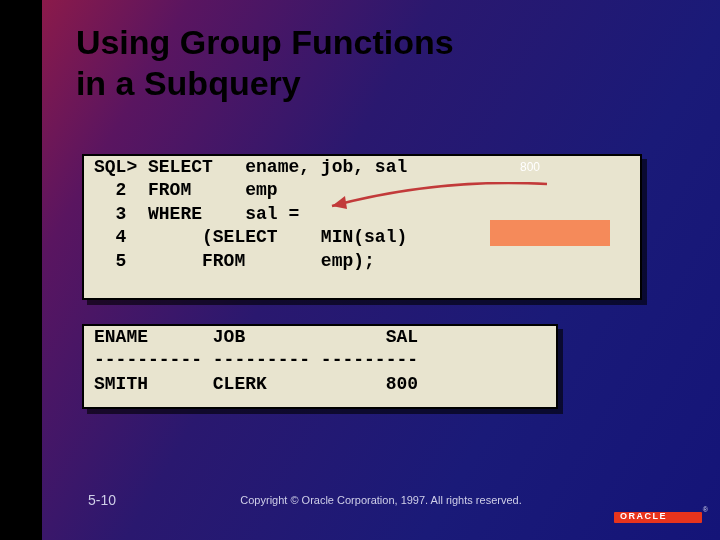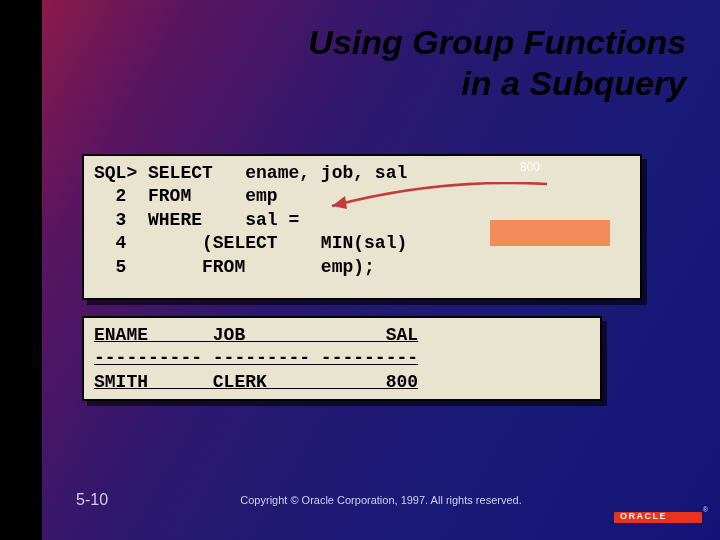--- a/index.html
+++ b/index.html
@@ -17,44 +17,43 @@
     width: 678px;
     height: 540px;
     background: linear-gradient(120deg, #8b1a4a 0%, #5a1560 15%, #2a186f 40%, #1a1a78 70%, #141478 100%);
   }
   .title {
     position: absolute;
     top: 22px;
     left: 50%;
     transform: translateX(-50%);
     width: 90%;
-    text-align: right;
+    text-align: left;
     color: #000;
     font-size: 34px;
     font-weight: bold;
     line-height: 1.2;
     font-family: Arial, sans-serif;
-    font-style: italic;
   }
   .code-box {
     position: absolute;
     left: 40px;
     background: #e8e4cf;
     border: 2px solid #000;
     box-shadow: 5px 5px 0 rgba(0,0,0,0.6);
     font-family: "Courier New", monospace;
     font-size: 18px;
     font-weight: bold;
     color: #000;
-    padding: 6px 10px;
+    padding: 0 10px;
     white-space: pre;
     line-height: 1.3;
   }
   .box1 { top: 154px; width: 560px; height: 146px; }
-  .box2 { top: 316px; width: 520px; height: 85px; text-decoration: underline; }
+  .box2 { top: 324px; width: 476px; height: 85px; }
   .annot-800 {
     position: absolute;
     top: 160px;
     left: 478px;
     color: #fff;
     font-size: 12px;
     font-family: Arial, sans-serif;
   }
   .orange-box {
     position: absolute;
@@ -75,23 +74,23 @@
   .footer {
     position: absolute;
     bottom: 18px;
     left: 0;
     width: 100%;
     display: flex;
     align-items: center;
   }
   .slide-num {
     position: absolute;
-    left: 34px;
+    left: 46px;
     color: #cfcfe8;
-    font-size: 16px;
+    font-size: 14px;
     font-family: Arial, sans-serif;
   }
   .copyright {
     margin: 16px auto;
     color: #cfcfe8;
     font-size: 11px;
     font-family: Arial, sans-serif;
   }
   .logo {
     position: absolute;

